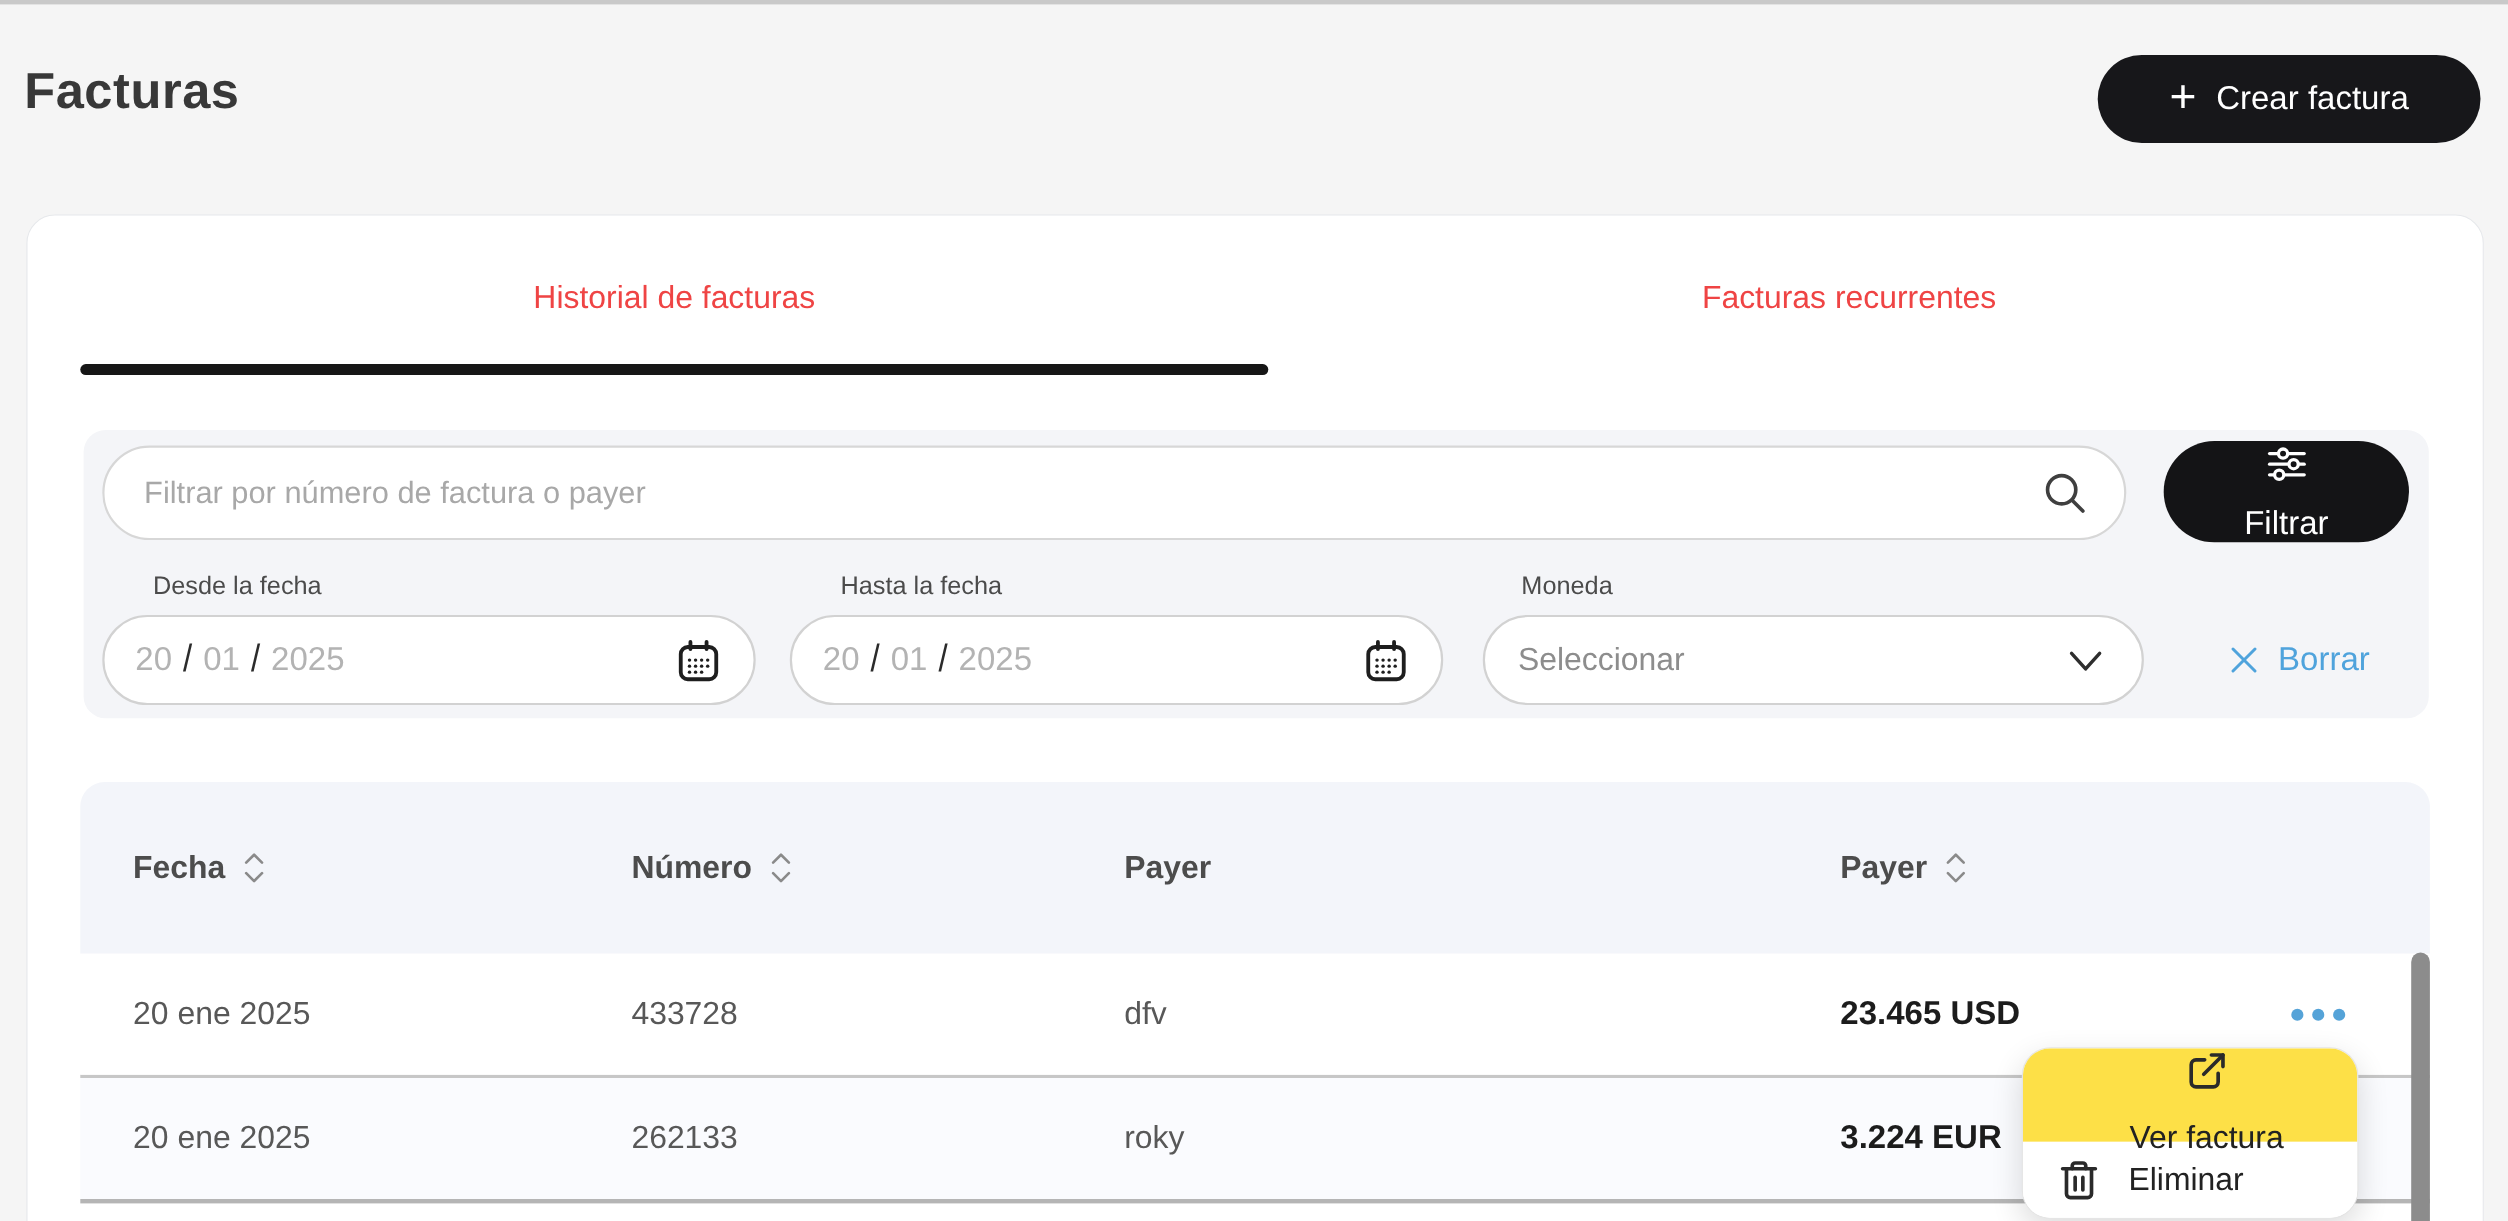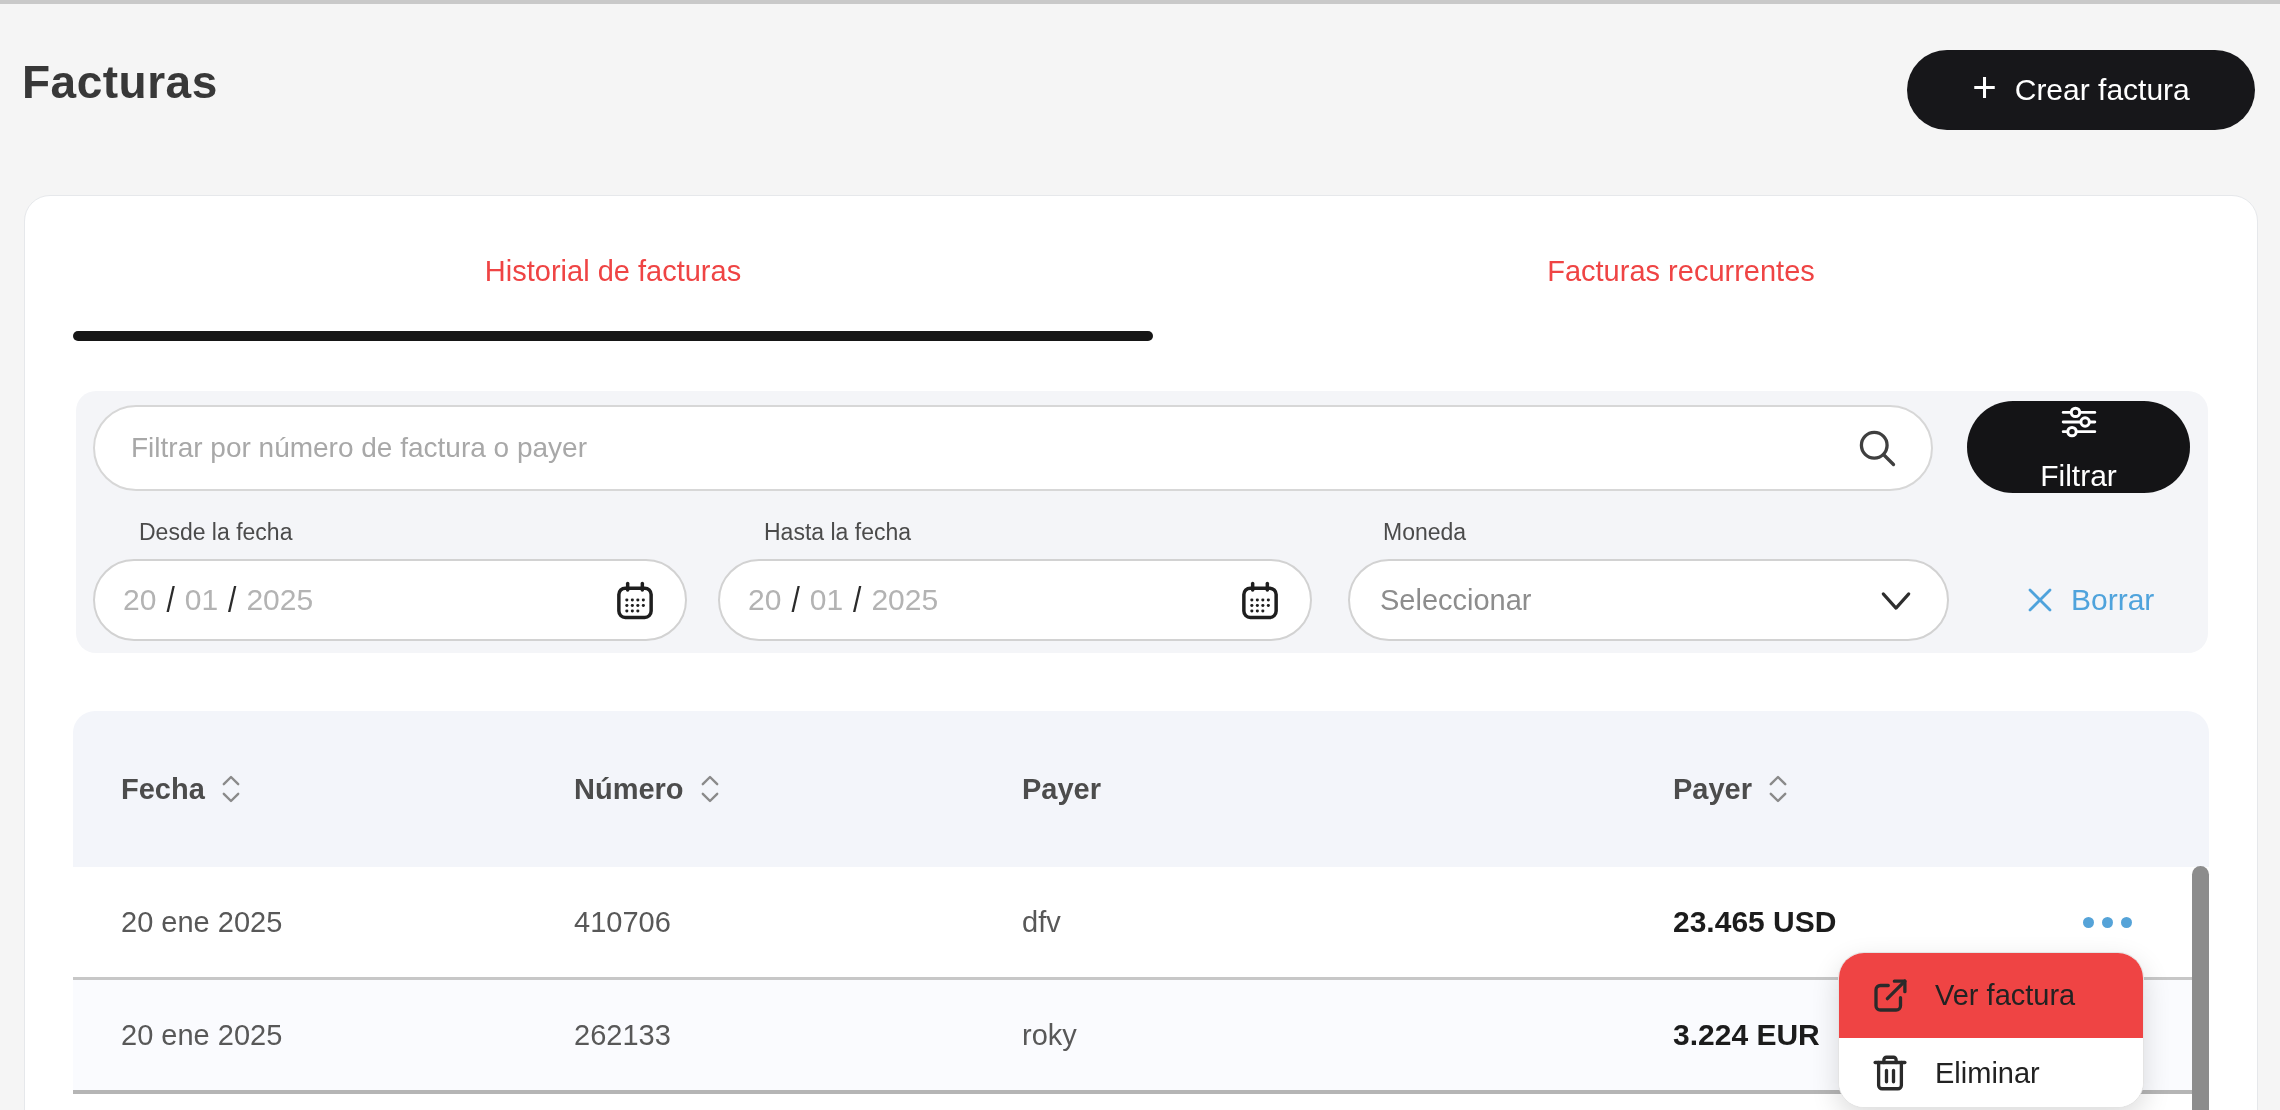--- a/index.html
+++ b/index.html
@@ -120,21 +120,21 @@
   }
   .dots-btn i { width:11px; height:11px; border-radius:50%; background:#55a3d8; }
 
   
   .ctx-menu {
     position:absolute; left:1838px; top:952px; width:306px; height:156px;
     background:#fff; border:1px solid #e4e4e4; border-radius:26px;
     box-shadow:0 10px 28px rgba(0,0,0,.14); z-index:20; overflow:hidden;
   }
   .ctx-item { display:flex; align-items:center; gap:24px; padding-left:30px; cursor:pointer; }
-  .ctx-item-1 { height:85px; background:#ef4444; }
+  .ctx-item-1 { height:85px; background:#fde047;flex-direction:column; }
   .ctx-item-2 { height:70px; background:#fff; }
   .ctx-item .ic { width:42px; height:42px; flex:0 0 auto; }
   .ctx-item .lbl { font-size:29px; color:#222; }
 
   
   .scroll-thumb {
     position:absolute; left:2192px; top:866px; width:17px; height:260px;
     background:#8c8c8c; border-radius:9px 9px 0 0; z-index:30; cursor:grab;
   }
 </style>
@@ -285,21 +285,21 @@
         <span>Payer</span>
         <svg class="sort-icon" viewBox="0 0 12 20" fill="none" stroke="#8a8a8a" stroke-width="1.5" stroke-linecap="round" stroke-linejoin="round">
           <polyline points="1.5,7 6,2.5 10.5,7"></polyline>
             <polyline points="1.5,13 6,17.5 10.5,13"></polyline>
         </svg>
       </div>
     </div>
 
     <div class="t-grid t-row row-odd">
       <div class="td">20 ene 2025</div>
-      <div class="td">410706</div>
+      <div class="td">433728</div>
       <div class="td">dfv</div>
       <div class="td total">23.465 USD</div>
       <button class="dots-btn" aria-label="actions">
         <i></i>
           <i></i>
           <i></i>
       </button>
     </div>
     <div class="divider-1"></div>
 

